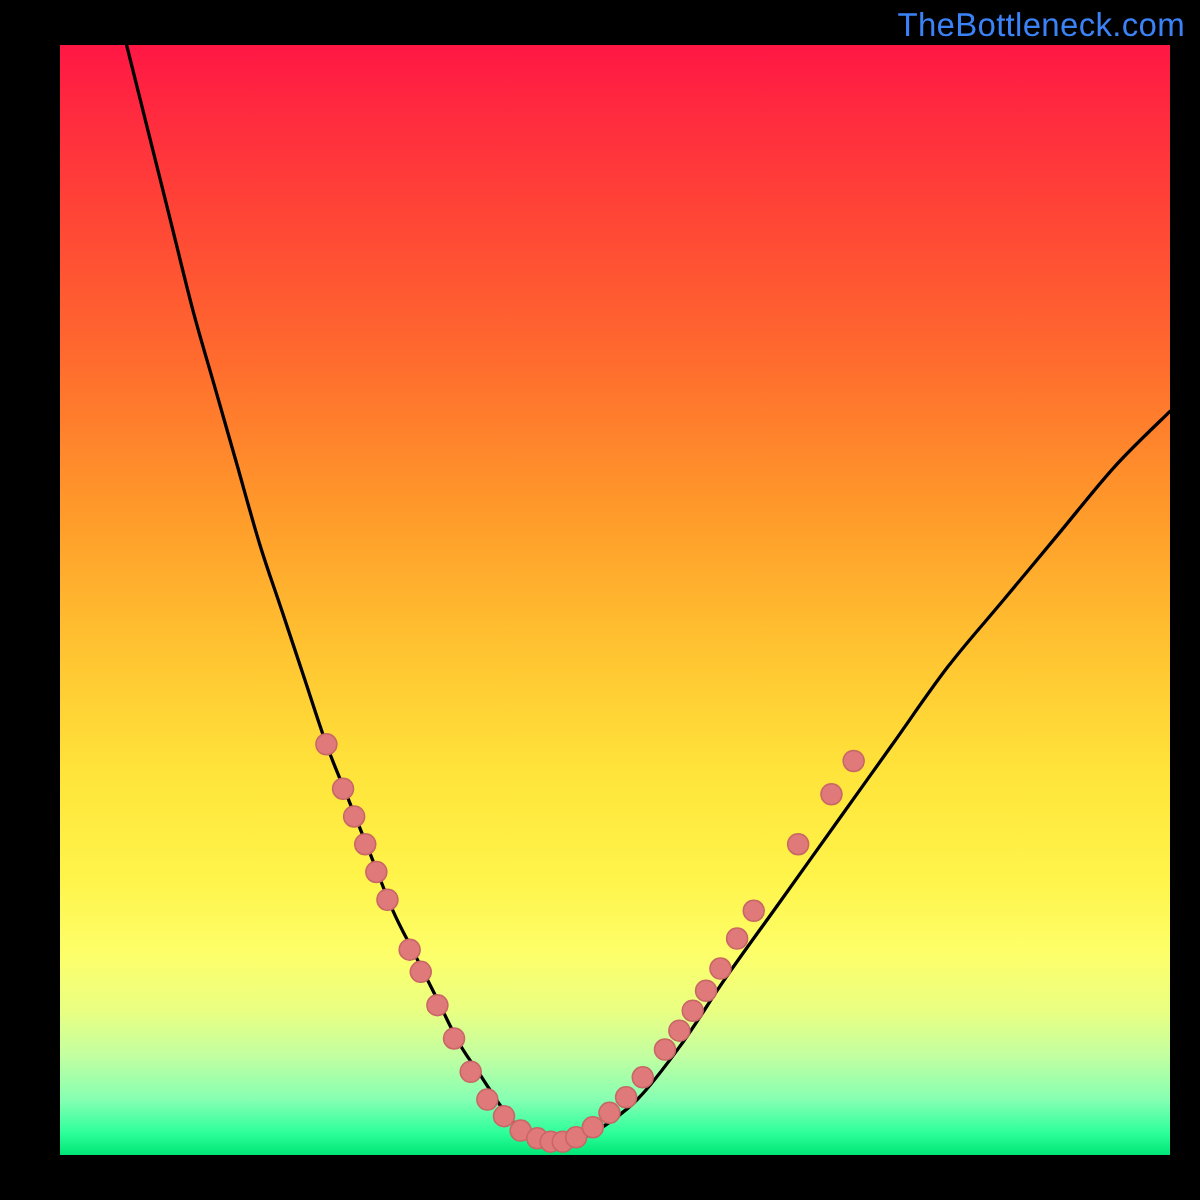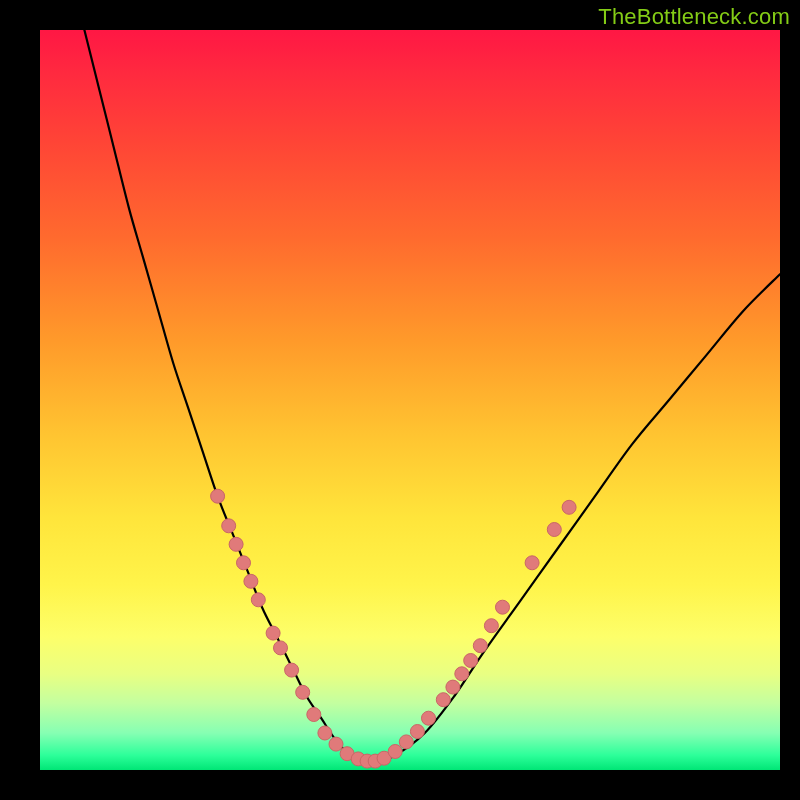--- a/index.html
+++ b/index.html
@@ -48,21 +48,21 @@
       #c3ffa0 91%,
       #86ffb3 95%,
       #2dff9a 98%,
       #00e676 100%
     );
   }
   .watermark {
     position: absolute;
     top: 4px;
     right: 10px;
-    color: #84cc16;
+    color: #3b82f6;
     font-size: 22px;
     letter-spacing: 0.2px;
     font-weight: 500;
     user-select: none;
   }
   svg.curve {
     position: absolute;
     left: 0;
     top: 0;
     width: 100%;

